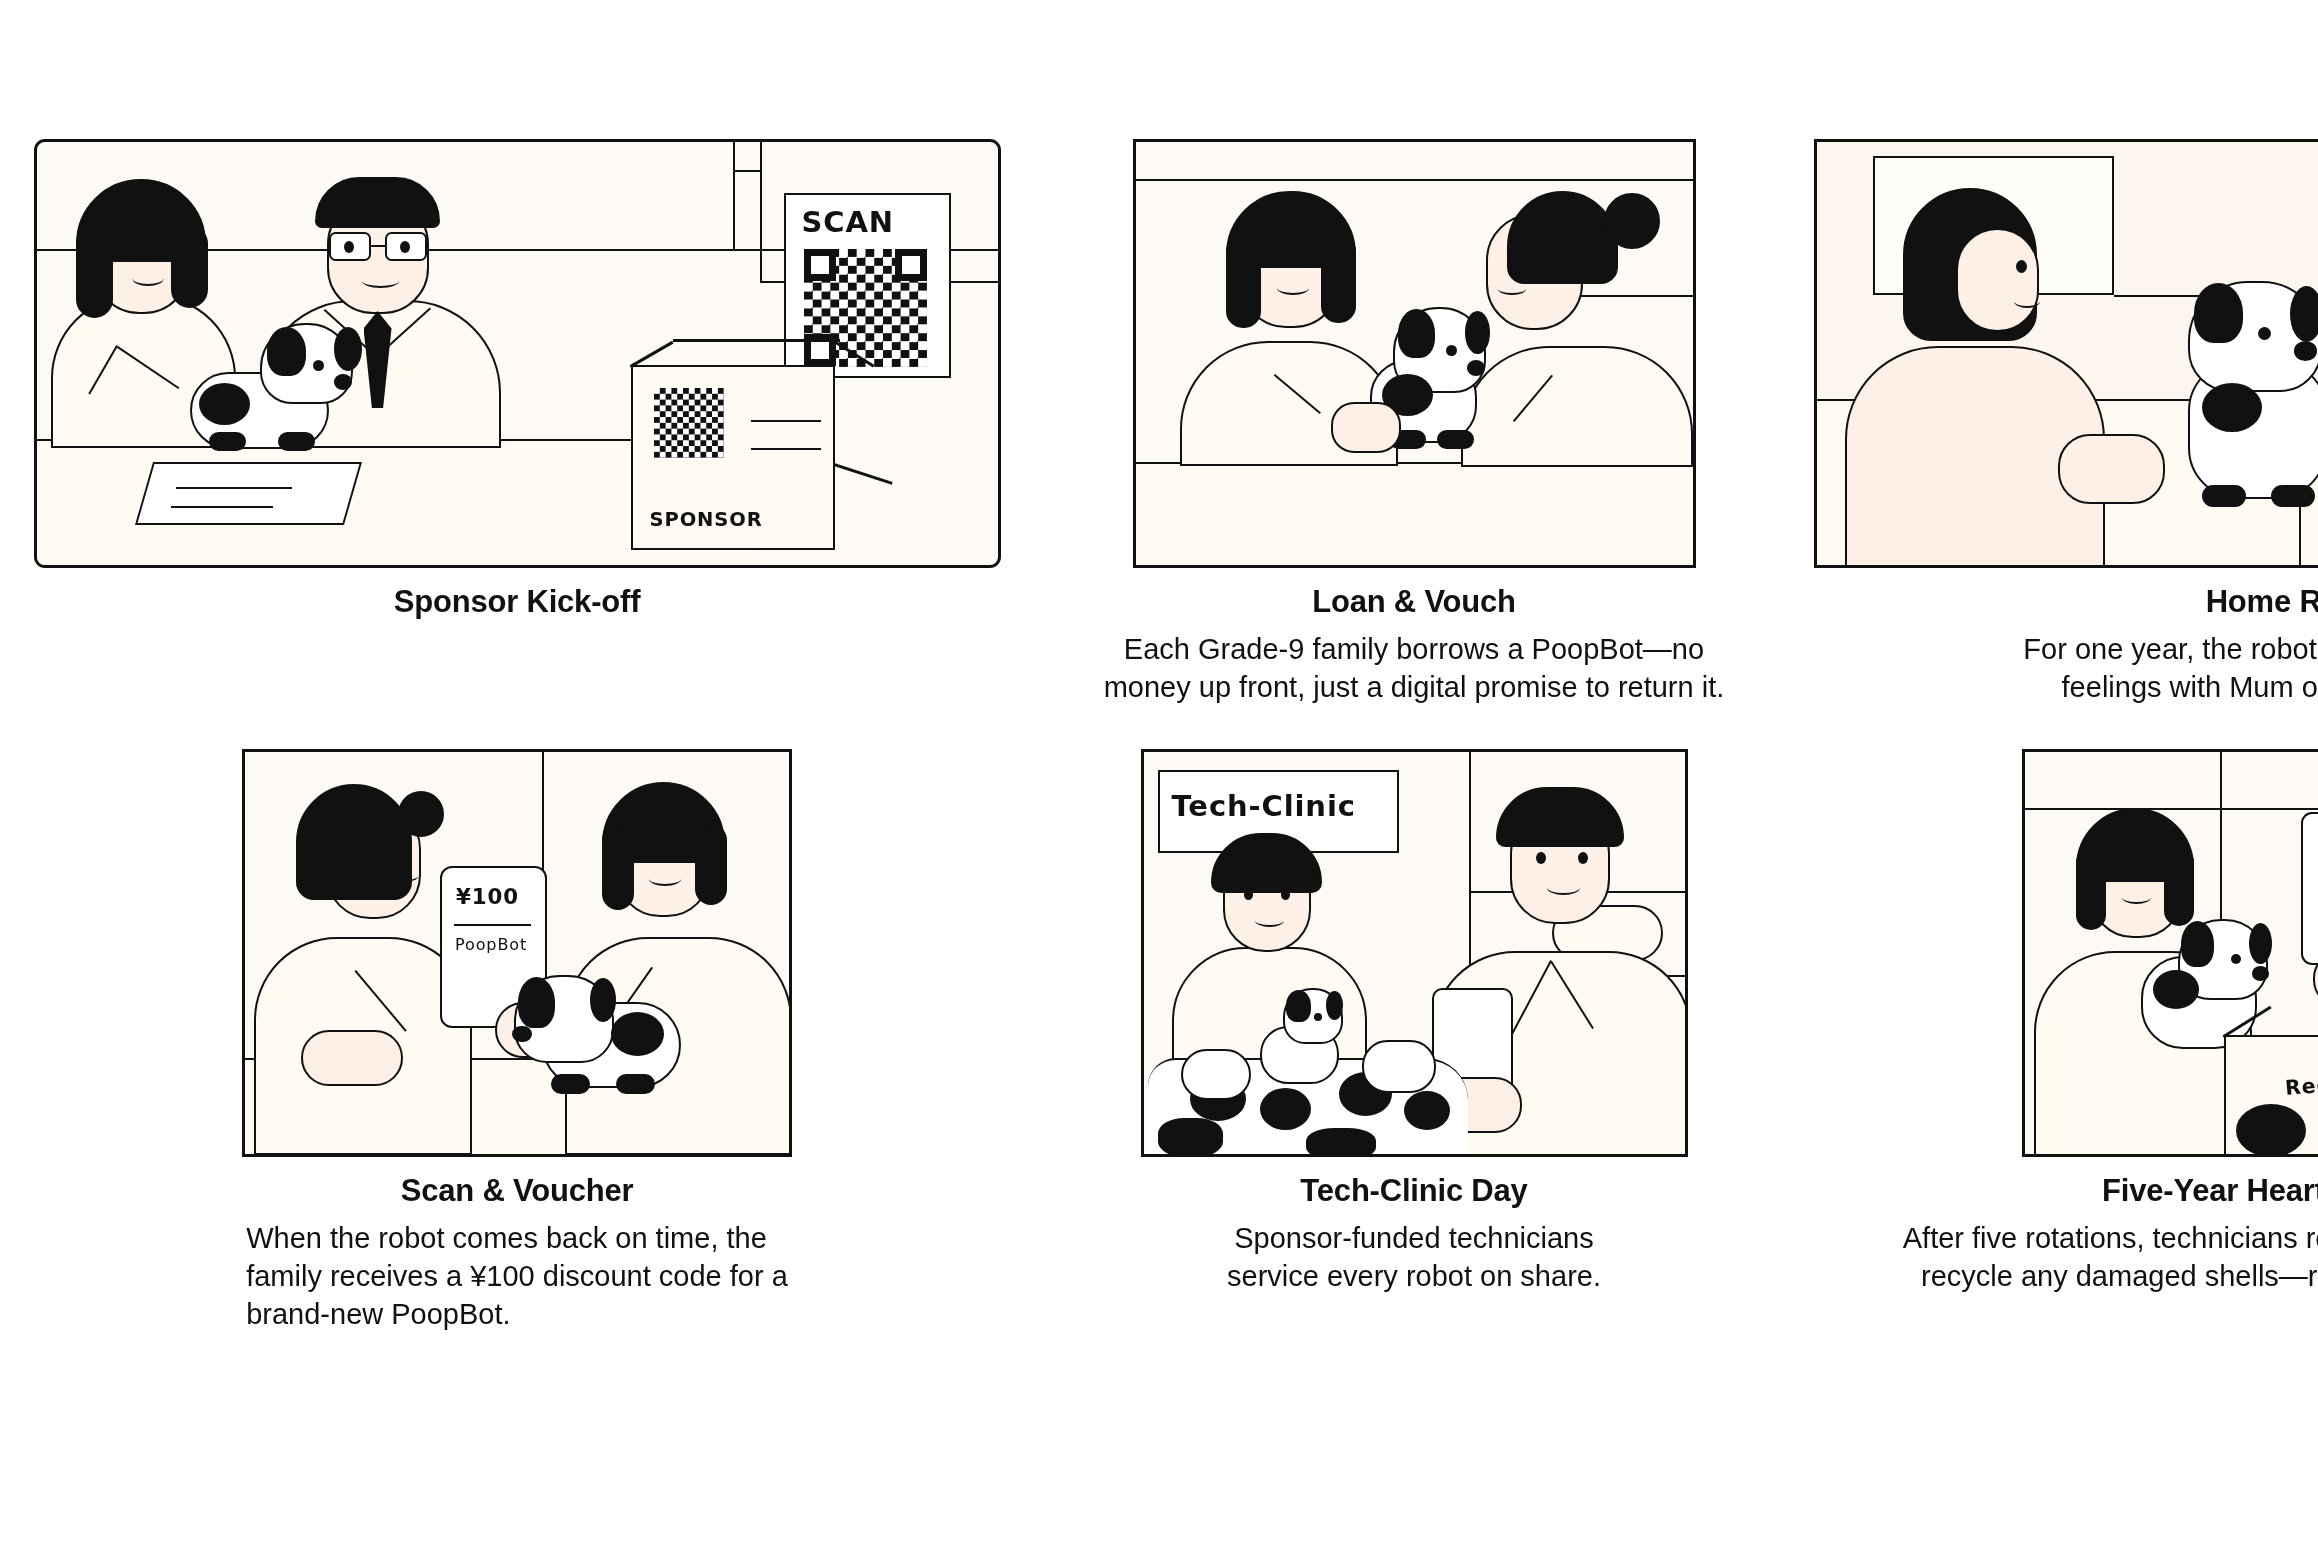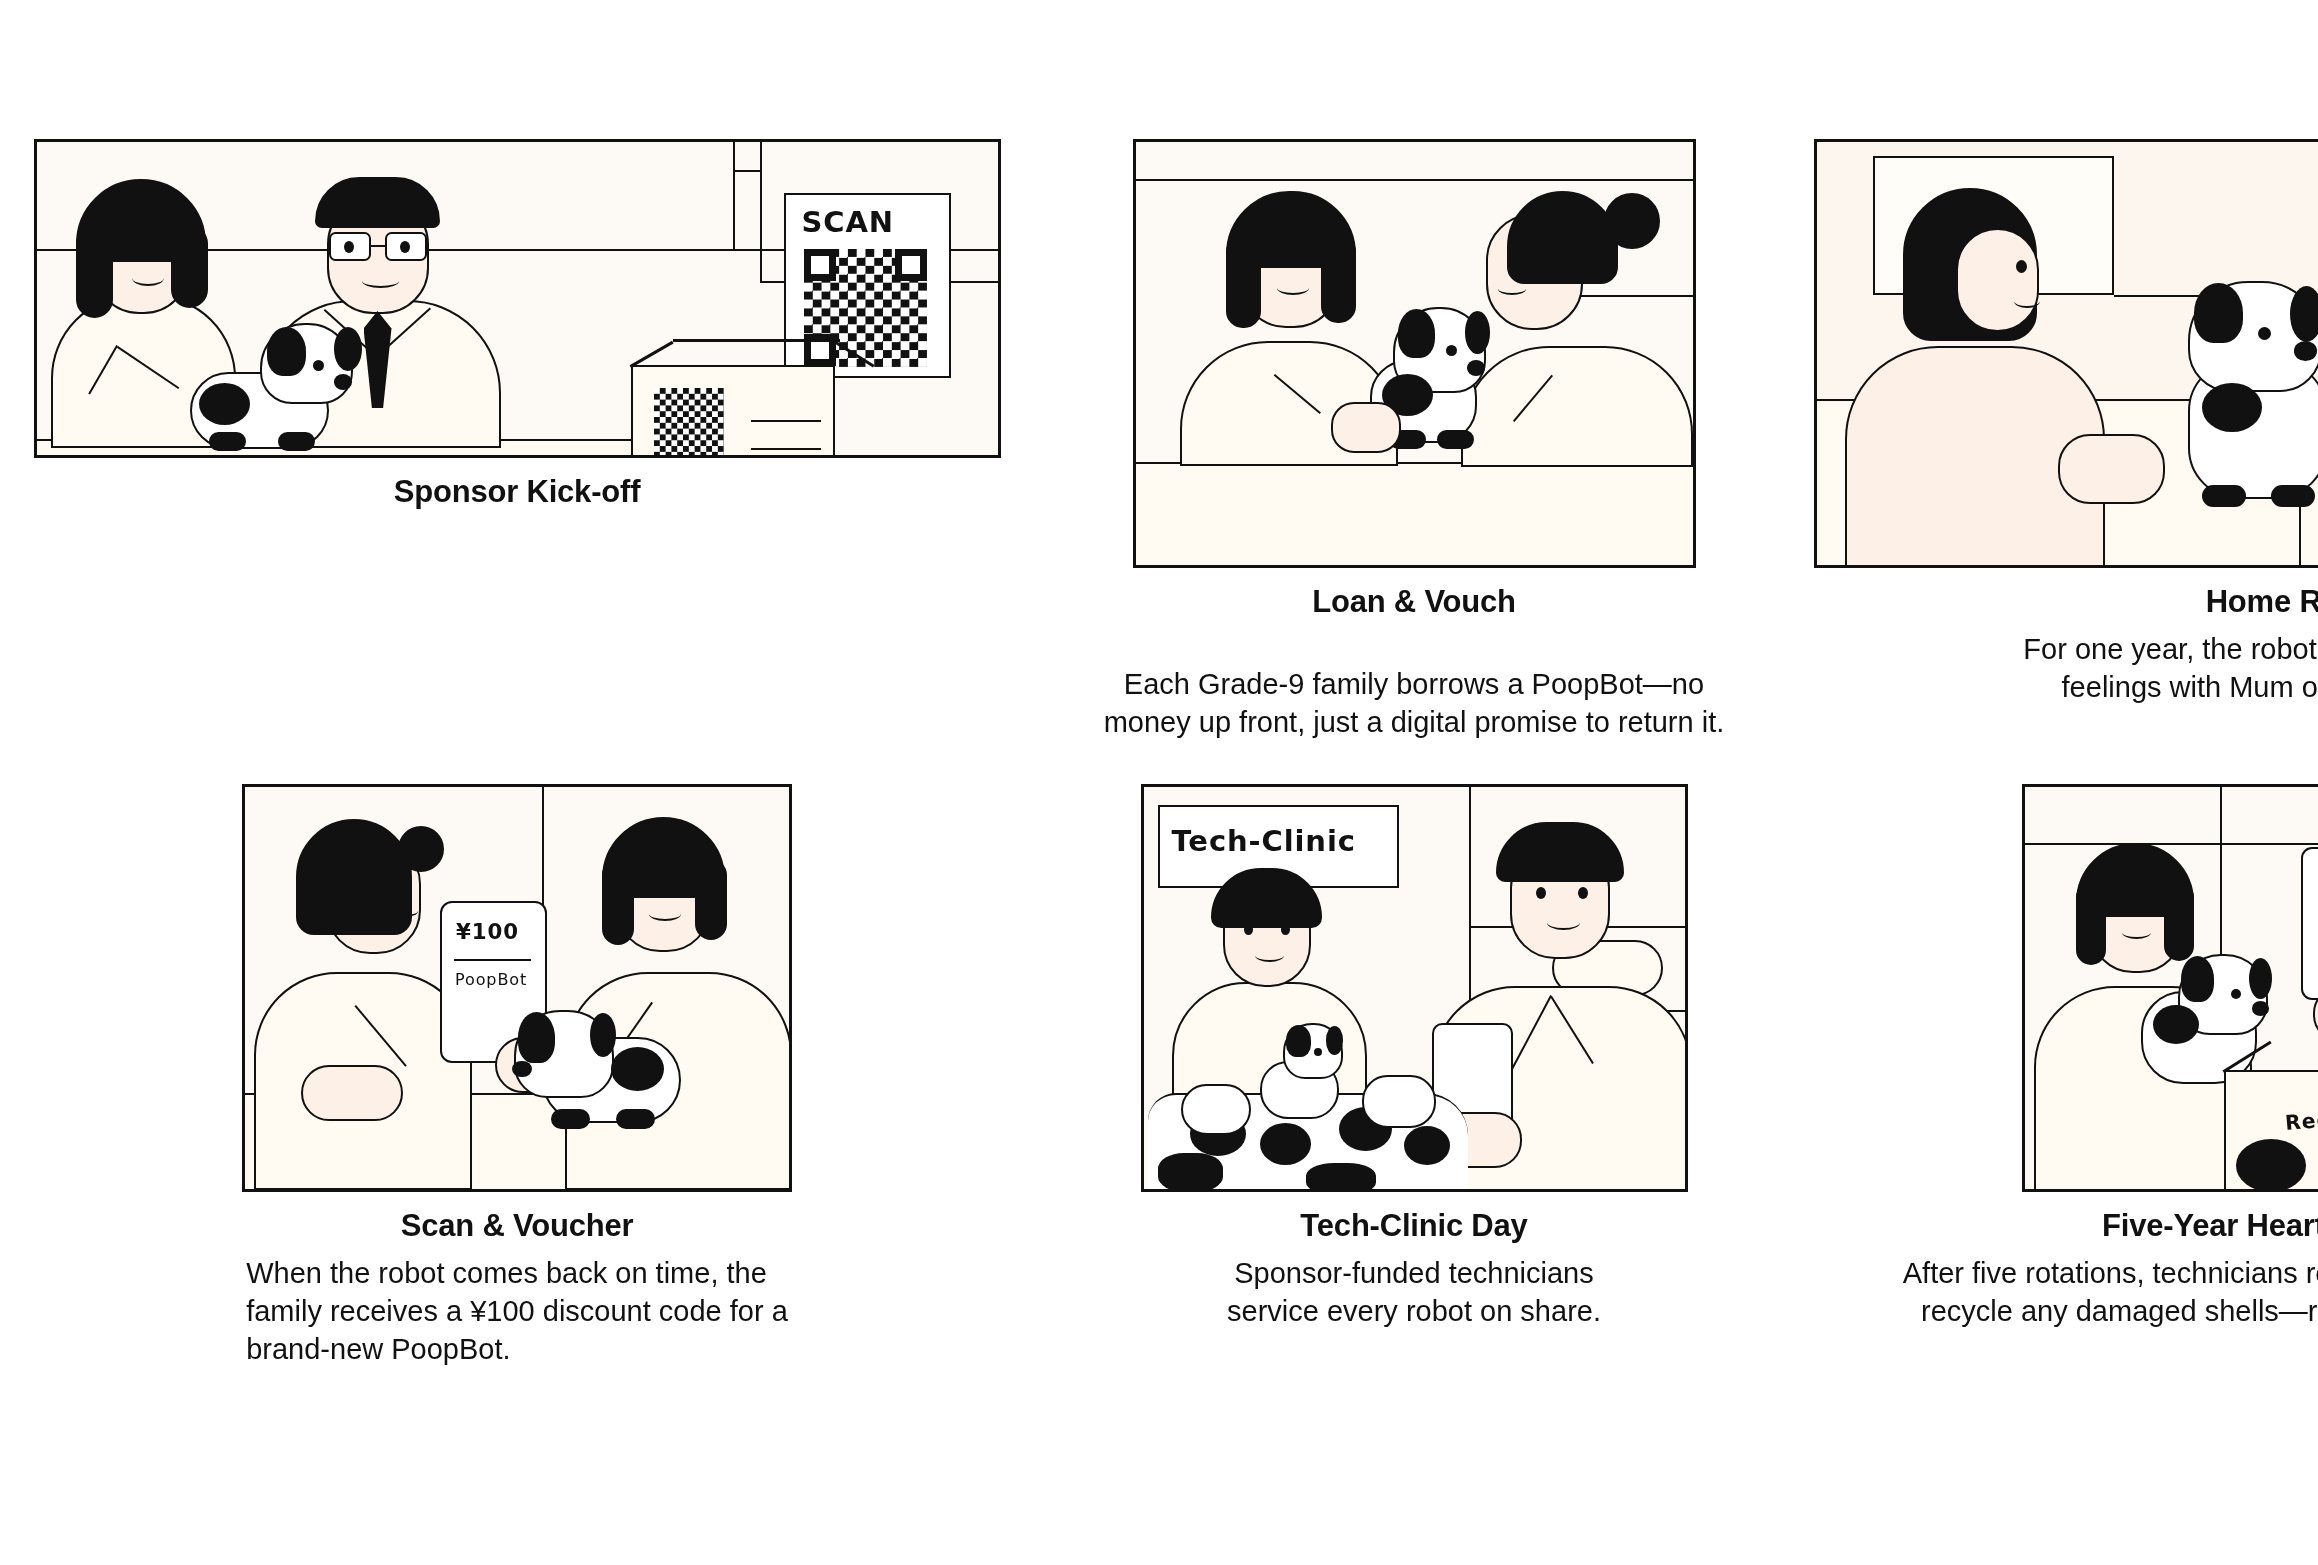--- a/index.html
+++ b/index.html
@@ -55,30 +55,30 @@
     line-height: 1.32;
     margin-top: 10.2px;
     text-align: center;
     white-space: pre-line;
   }
   .caption-body.left {
     text-align: left;
   }
 
   
-  #panel-1 .frame { width: 967px; height: 319px; }
+  #panel-1 .frame { width: 967px; height: 429px; border-radius: 11px; }
   #panel-2 .frame { width: 563px; height: 429px; }
   #panel-3 .frame { width: 962px; height: 429px; }
   #panel-4 .frame { width: 550px; height: 408px; }
   #panel-5 .frame { width: 547px; height: 408px; }
   #panel-6 .frame { width: 547px; height: 408px; }
 
   
   #panel-1 .cap { width: 881px; }
-  #panel-2 .cap { width: 839px; gap: 35px; }
+  #panel-2 .cap { width: 839px; }
   #panel-3 .cap { width: 830px; }
   #panel-4 .cap { width: 728px; }
   #panel-5 .cap { width: 533px; }
   #panel-6 .cap { width: 853px; }
 
   .cap { display: flex; flex-direction: column; align-items: center; }
 
   
   .ink { position: absolute; }
   .outline {

